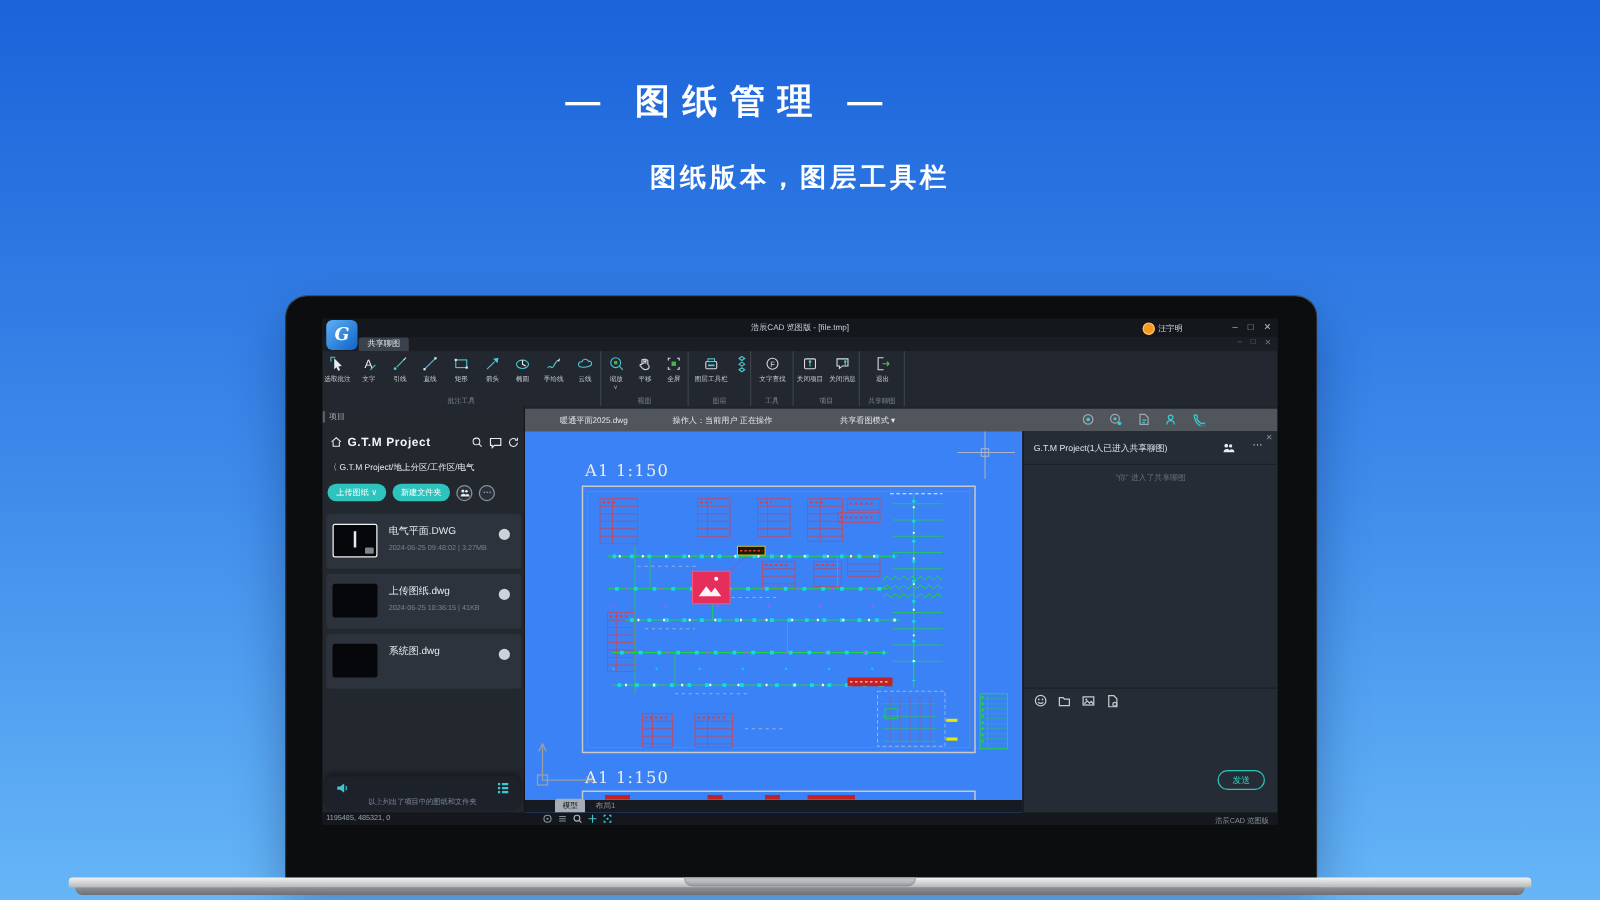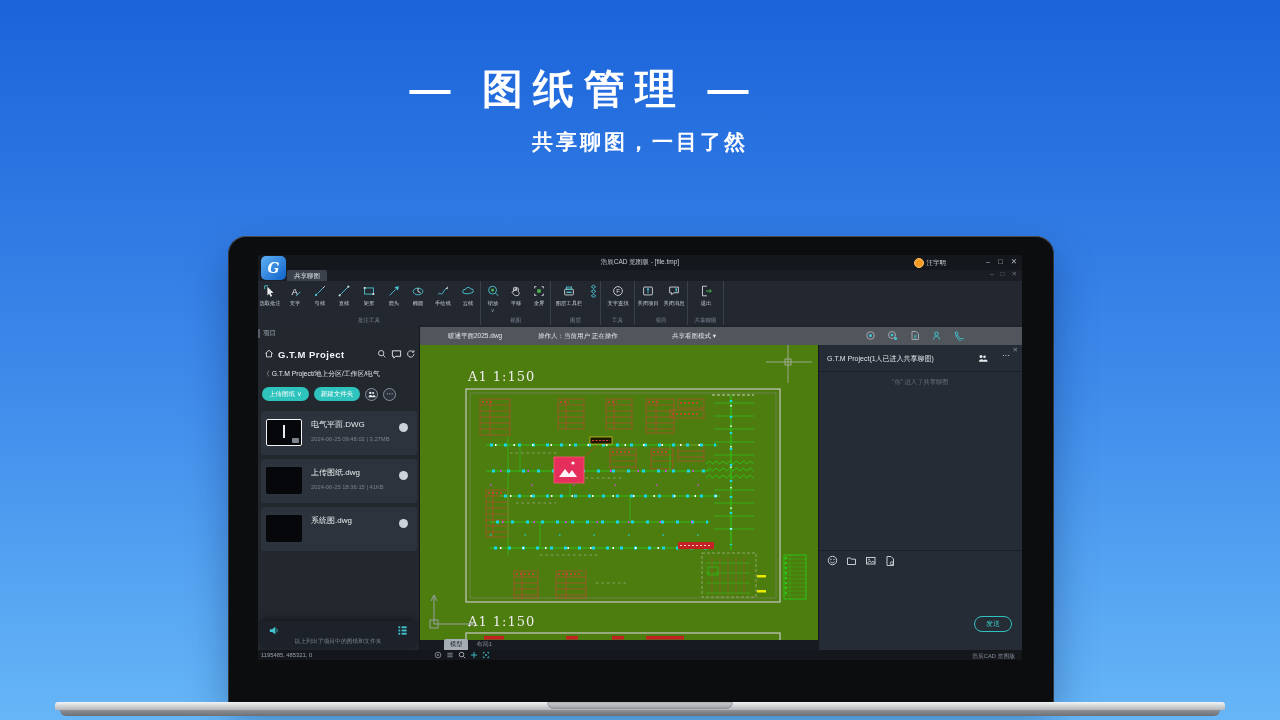--- a/index.html
+++ b/index.html
@@ -3,21 +3,21 @@
 <meta charset="utf-8">
 <style>
   html,body{margin:0;padding:0}
   body{
     width:1280px;height:720px;overflow:hidden;position:relative;
     background:linear-gradient(180deg,#1b63da 0%,#3f8ceb 55%,#66b6f7 100%);
     font-family:"Liberation Sans",sans-serif;
   }
   
   .hero-title{position:absolute;top:62px;left:0;width:1168px;text-align:center;
-    color:#fff;font-size:41px;font-weight:700;letter-spacing:10px}
+    color:#fff;font-size:28px;font-weight:700;letter-spacing:10px}
   .hero-sub{position:absolute;top:128px;left:0;width:1280px;text-align:center;
     color:#fff;font-size:21px;font-weight:600;letter-spacing:3px}
   
   .bezel{position:absolute;left:228px;top:236px;width:824px;height:466px;
     background:#0c0d0f;border-radius:18px 18px 0 0;
     border-top:1px solid #4a4c4f;border-left:1px solid #333537;border-right:1px solid #333537;
     box-shadow:0 18px 40px rgba(0,30,80,.35)}
   .base{position:absolute;left:55px;top:702px;width:1170px;height:8px;
     background:linear-gradient(180deg,#f2f3f4,#b4b6b9);border-radius:3px 3px 0 0}
   .notch{position:absolute;left:492px;top:0;width:186px;height:7px;
@@ -76,21 +76,21 @@
   .fradio{position:absolute;right:9px;top:12px;width:9px;height:9px;border-radius:50%;background:#ccd2d9}
   .sfoot{position:absolute;left:2px;top:296px;width:156px;height:27px;background:#1d222a;border-radius:6px;
     box-shadow:0 -2px 6px rgba(0,0,0,.45)}
   .sfoot-note{position:absolute;left:0;bottom:2px;width:100%;text-align:center;font-size:5.8px;color:#7e8794}
   
   .docbar{position:absolute;left:162px;top:72px;width:602px;height:18px;background:#51565c}
   .dtxt{font-size:6.5px;color:#e3e6e9;position:absolute;top:5px;white-space:nowrap}
   .dicons{position:absolute;right:58px;top:3px;display:flex;gap:11px;align-items:center}
   .dicons svg{width:11px;height:11px}
   
-  .canvas{position:absolute;left:162px;top:90px;width:398px;height:330px;background:#4d7c0f;overflow:hidden}
+  .canvas{position:absolute;left:162px;top:90px;width:398px;height:330px;background:#3b82f6;overflow:hidden}
   .mtabs{position:absolute;left:162px;top:385px;width:398px;height:10px;background:#171b21;display:flex;align-items:flex-end;padding-left:24px;box-sizing:border-box;gap:2px}
   .mtab1{background:#a7adb4;color:#14171c;font-size:6.2px;padding:1px 6px;border-radius:2px 2px 0 0}
   .mtab2{color:#8a929c;font-size:6.2px;padding:1px 6px}
   .statusbar{position:absolute;left:0;top:395px;width:764px;height:10px;background:#14171c}
   .coords{position:absolute;left:3px;top:2px;font-size:5.8px;color:#9aa3ad}
   .sbicons{position:absolute;left:176px;top:0.5px;display:flex;gap:4px;align-items:center;height:9px}
   .sbicons svg{width:8px;height:8px}
   .brand{position:absolute;right:7px;top:2px;font-size:5.8px;color:#8a919b}
   
   .rpanel{position:absolute;left:560px;top:90px;width:204px;height:305px;background:#262c35;
@@ -104,21 +104,21 @@
   .rp-div2{position:absolute;left:0;top:205px;width:100%;border-top:1px solid #1b2028}
   .rp-tools{position:absolute;left:8px;top:210px;display:flex;gap:8px}
   .rp-tools svg{width:11px;height:11px}
   .send{position:absolute;right:10px;top:271px;border:1px solid #2fc3bd;color:#39cfc8;
     font-size:7px;padding:2px 11px;border-radius:9px}
 </style>
 </head>
 <body>
 
 <div class="hero-title">— 图纸管理 —</div>
-<div class="hero-sub">共享聊图，一目了然</div>
+<div class="hero-sub">图纸版本，图层工具栏</div>
 
 <div class="bezel">
   <div class="screen">
 
     <div class="titlebar">
       <div class="title-text">浩辰CAD 览图版 - [file.tmp]</div>
       <div class="userchip">
         <span class="avatar"></span>
         <span class="username">汪宇明</span>
       </div>

